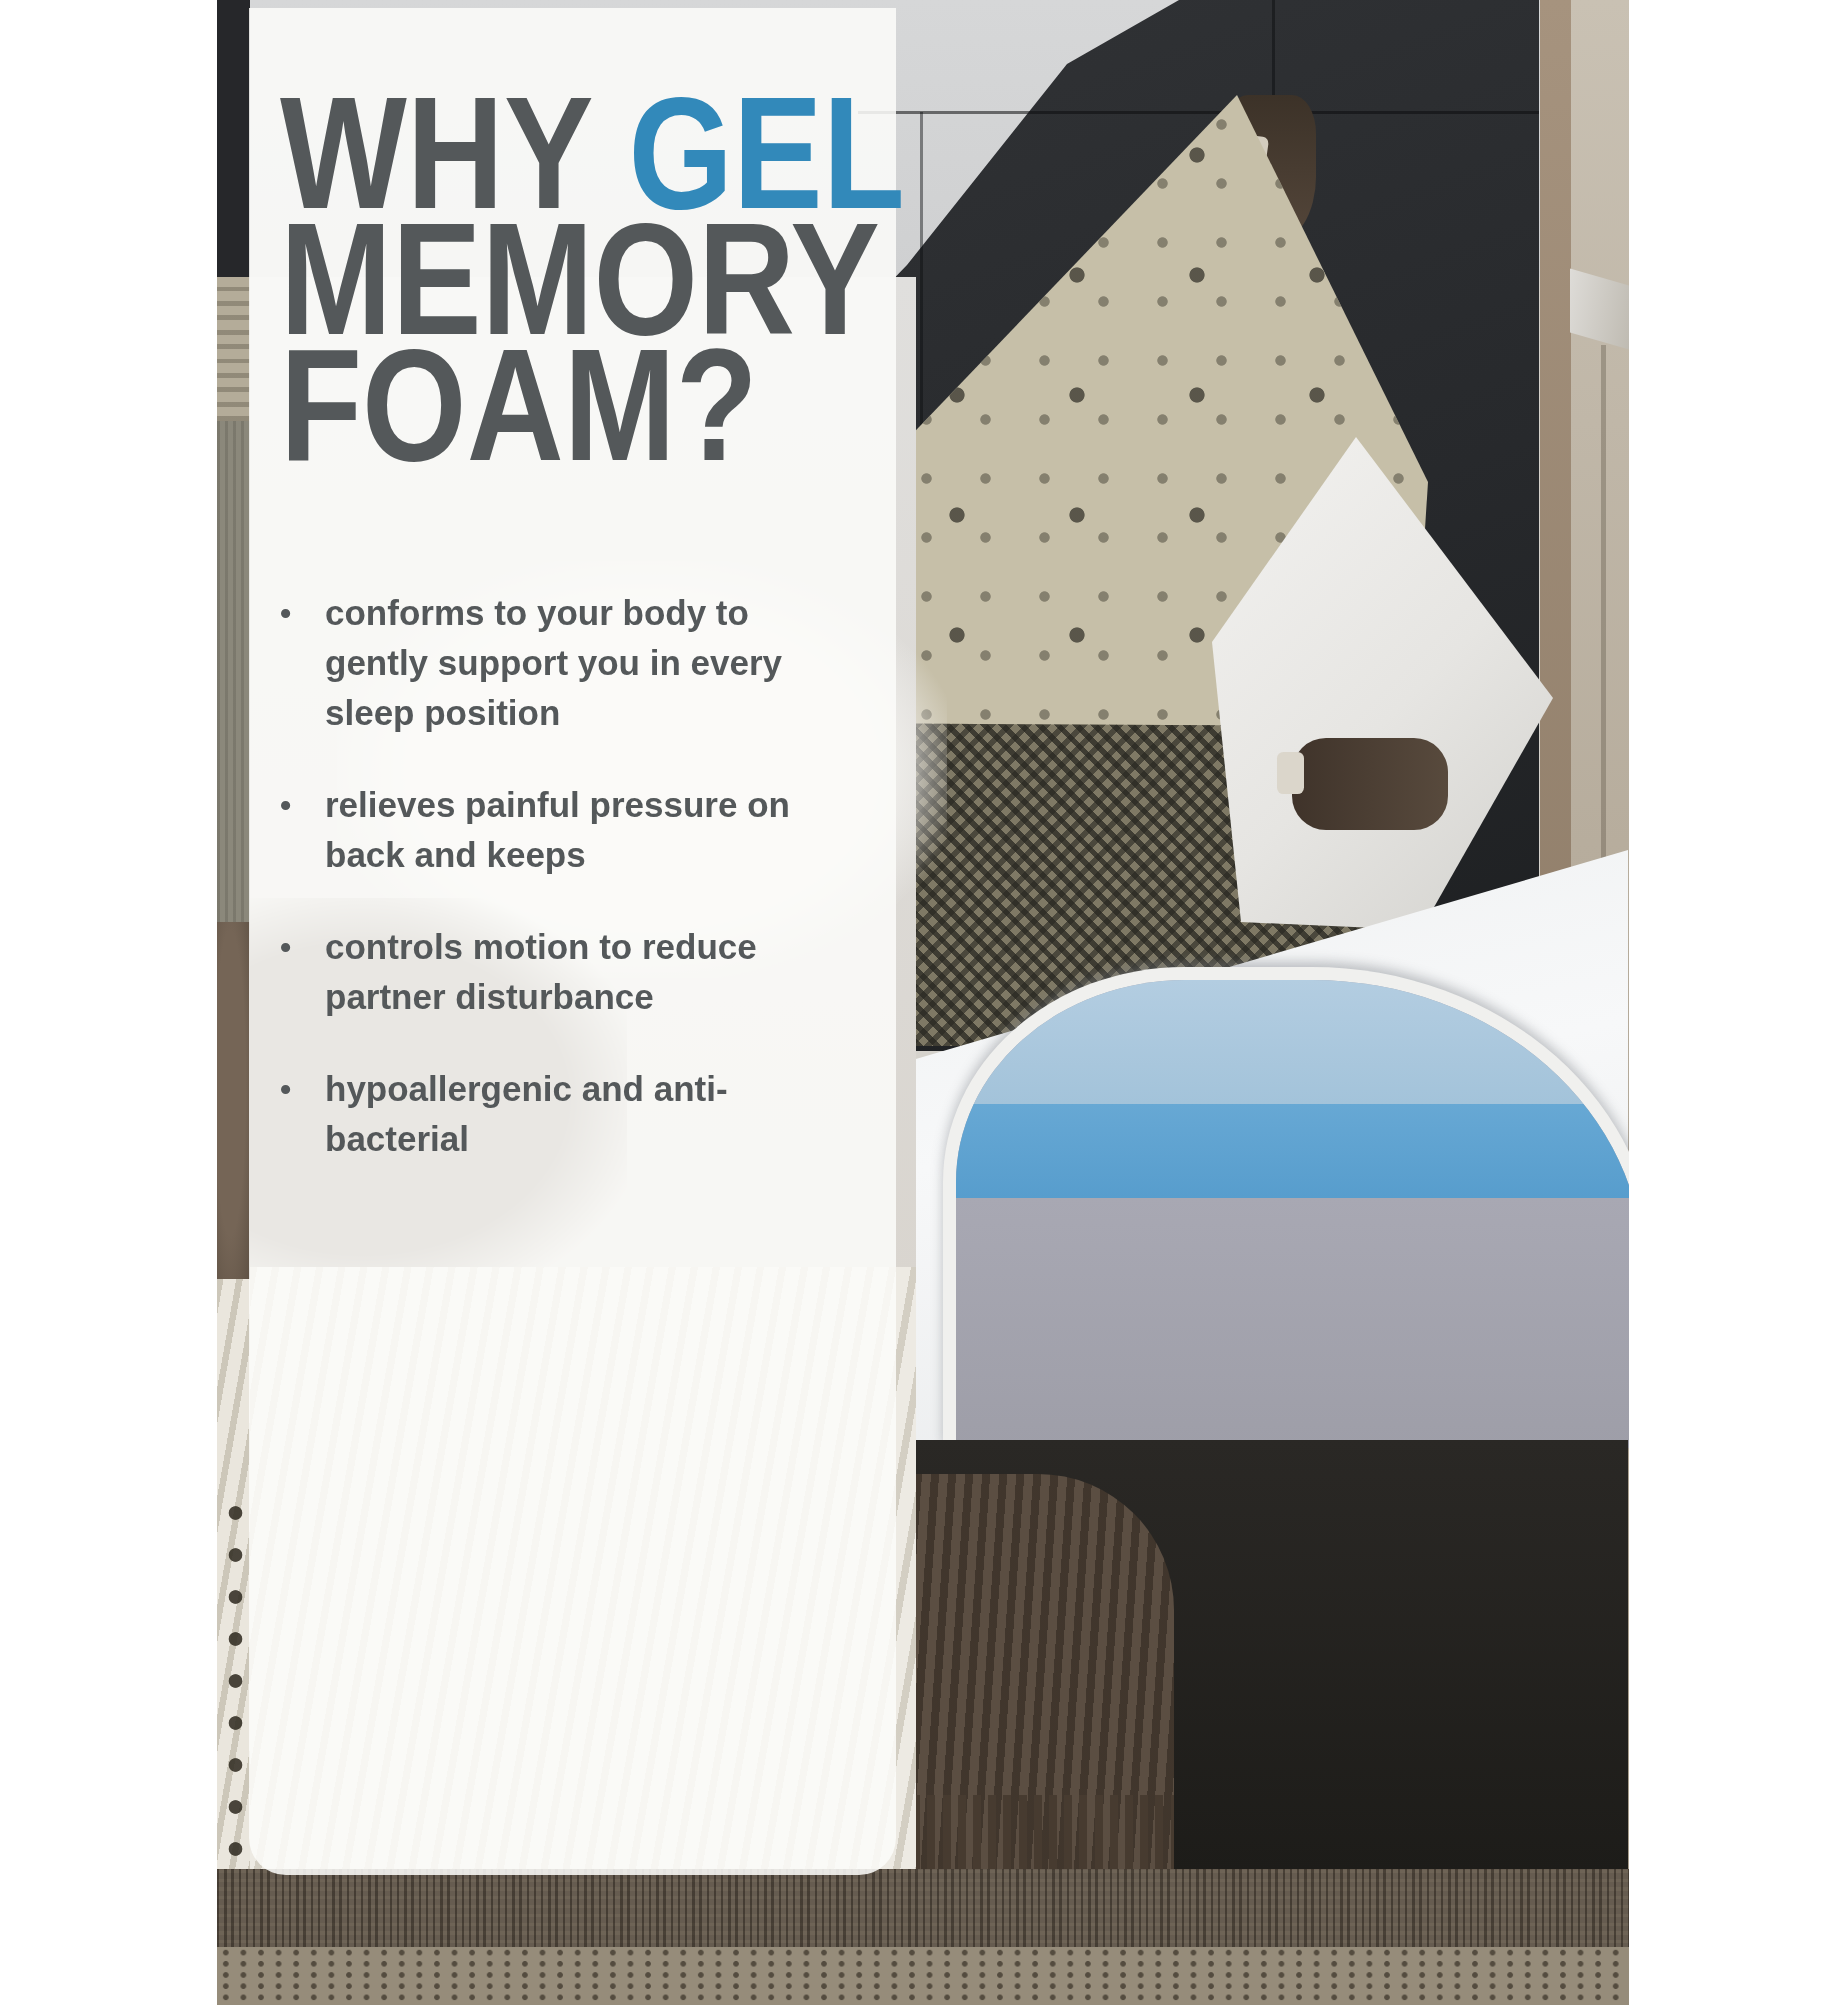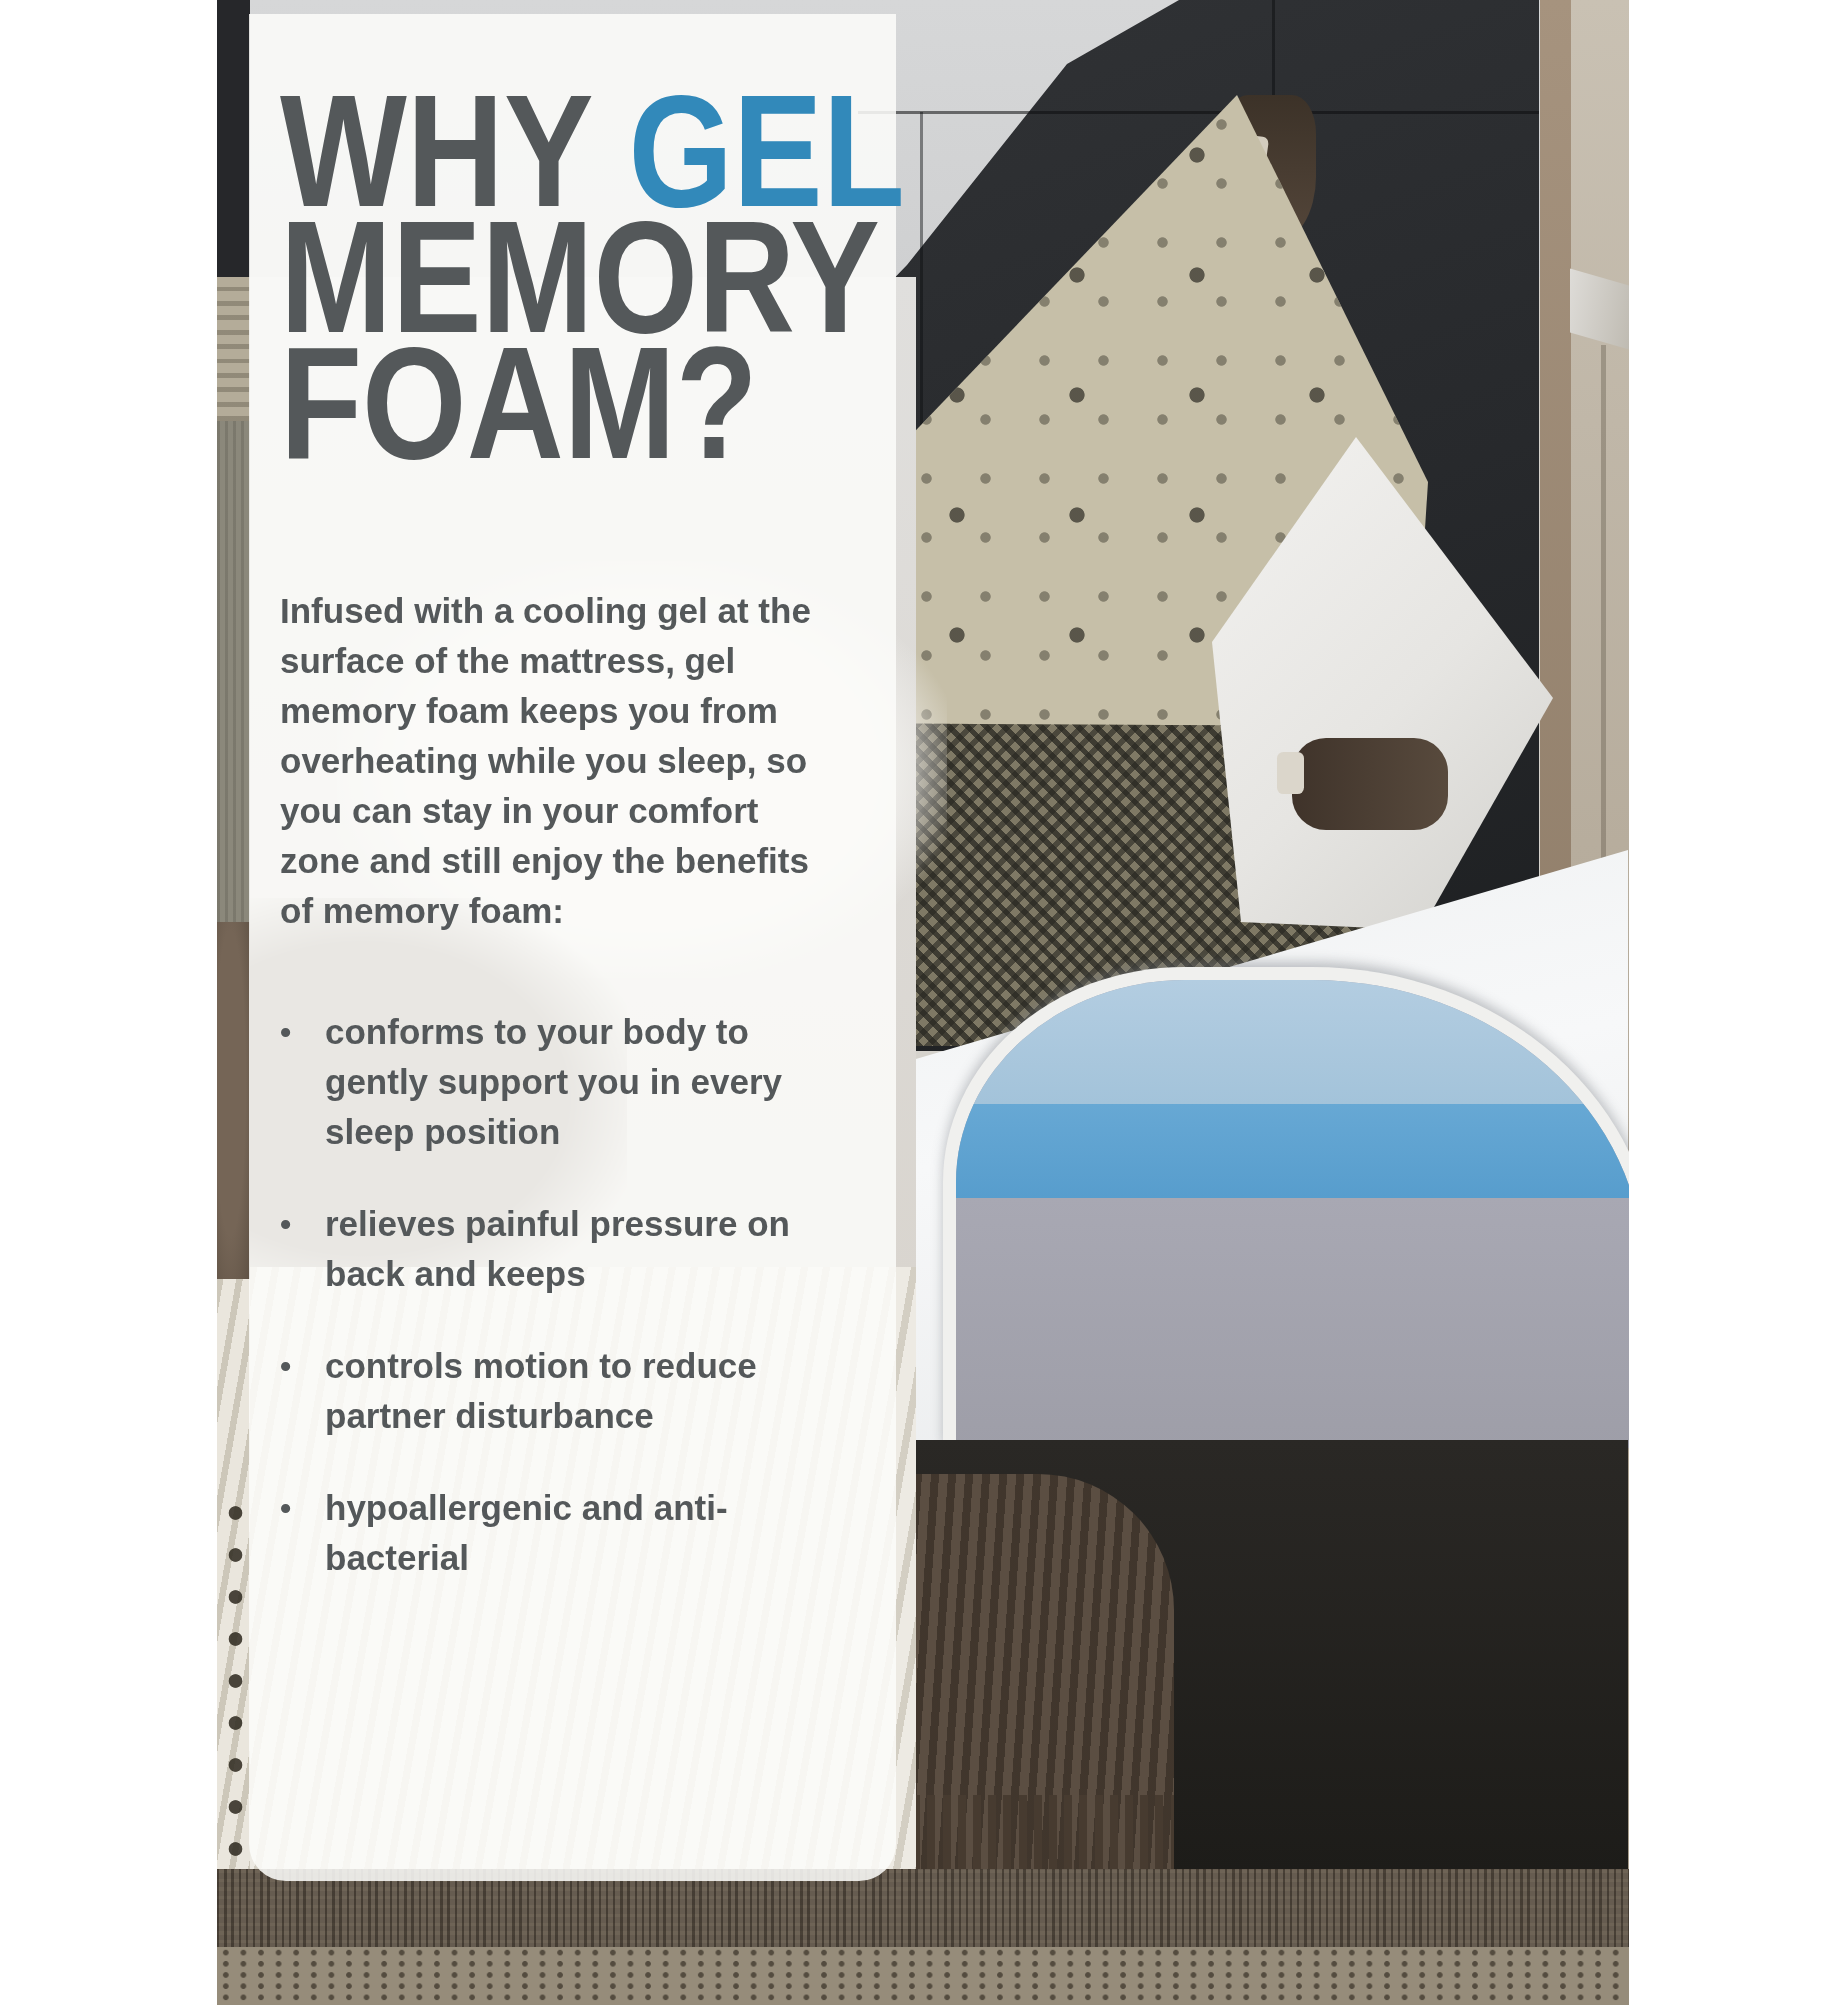--- a/index.html
+++ b/index.html
@@ -71,23 +71,23 @@
   .bp-pillow{left:120px;top:561px;width:610px;height:417px;background:radial-gradient(ellipse at 50% 50%, #f1f0ed 0 55%, rgba(241,240,237,0) 75%);}
   .bp-dark{left:33px;top:898px;width:377px;height:401px;background:radial-gradient(ellipse at 30% 50%, #6d5e50 0 55%, rgba(109,94,80,0) 78%);}
   .bp-knit{left:33px;top:1267px;width:666px;height:606px;background:#edeae3;
     background-image:repeating-linear-gradient(100deg,rgba(180,173,156,0.45) 0 7.2px,transparent 7.2px 21.7px);}
   .carpet{left:0;top:1869px;width:1412px;height:136px;background:#665c50;
     background-image:repeating-linear-gradient(90deg, rgba(28,22,16,0.45) 0 2.4px, transparent 2.4px 7.2px),
                      repeating-linear-gradient(0deg, rgba(125,114,97,0.35) 0 3.2px, transparent 3.2px 8.8px);}
   .carpet-light{left:0;top:1947px;width:1412px;height:58px;background:#968c7a;
     background-image:radial-gradient(circle, rgba(40,33,24,0.6) 0 2.4px, transparent 3.2px);background-size:17.6px 11.2px;}
   
-  .panel{position:absolute;left:249px;top:14px;width:647px;height:1867px;
+  .panel{position:absolute;left:249px;top:8px;width:647px;height:1867px;
     background:rgba(251,251,249,0.87);border-radius:0 0 37px 37px;box-sizing:border-box;
-    padding:0 32px 0 31px;z-index:5;color:#54585a;}
+    padding:8px 32px 0 31px;z-index:5;color:#54585a;}
   .headline{margin-top:74px;height:378px;font-weight:800;font-size:160px;line-height:126px;
     letter-spacing:0;transform:scaleX(0.84);transform-origin:left top;}
   .headline div{white-space:nowrap;}
   .accent{color:#3289ba;}
   .body-copy{margin-top:120px;font-size:35px;font-weight:700;line-height:50px;width:533px;}
   .body-copy p{margin:0 0 48px 0;}
   .bullets{margin-top:71px;}
   .bullet{display:flex;margin:0 0 42px 0;}
   .bullet .dot{width:45px;flex:0 0 45px;font-size:32px;}
   .bullet .btxt{width:481px;}
@@ -140,21 +140,20 @@
   <div class="carpet-light"></div>
 </div>
 
 <div class="panel">
   <div class="headline">
     <div><span>WHY </span><span class="accent">GEL</span></div>
     <div>MEMORY</div>
     <div>FOAM?</div>
   </div>
   <div class="body-copy">
-    <p>Infused with a cooling gel at the surface of the mattress, gel memory foam keeps you from overheating while you sleep, so you can stay in your comfort zone and still enjoy the benefits of memory foam:</p>
     <div class="bullets">
       <div class="bullet">
         <span class="dot">•</span>
         <span class="btxt">conforms to your body to gently support you in every sleep position</span>
       </div>
       <div class="bullet">
         <span class="dot">•</span>
         <span class="btxt">relieves painful pressure on back and keeps</span>
       </div>
       <div class="bullet">

